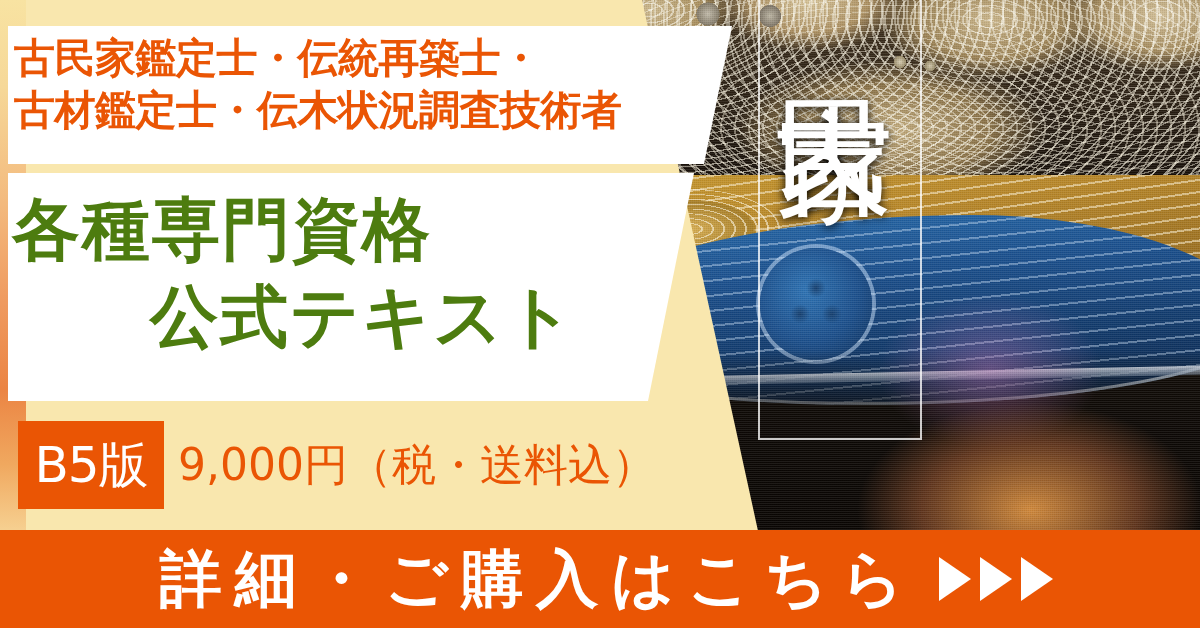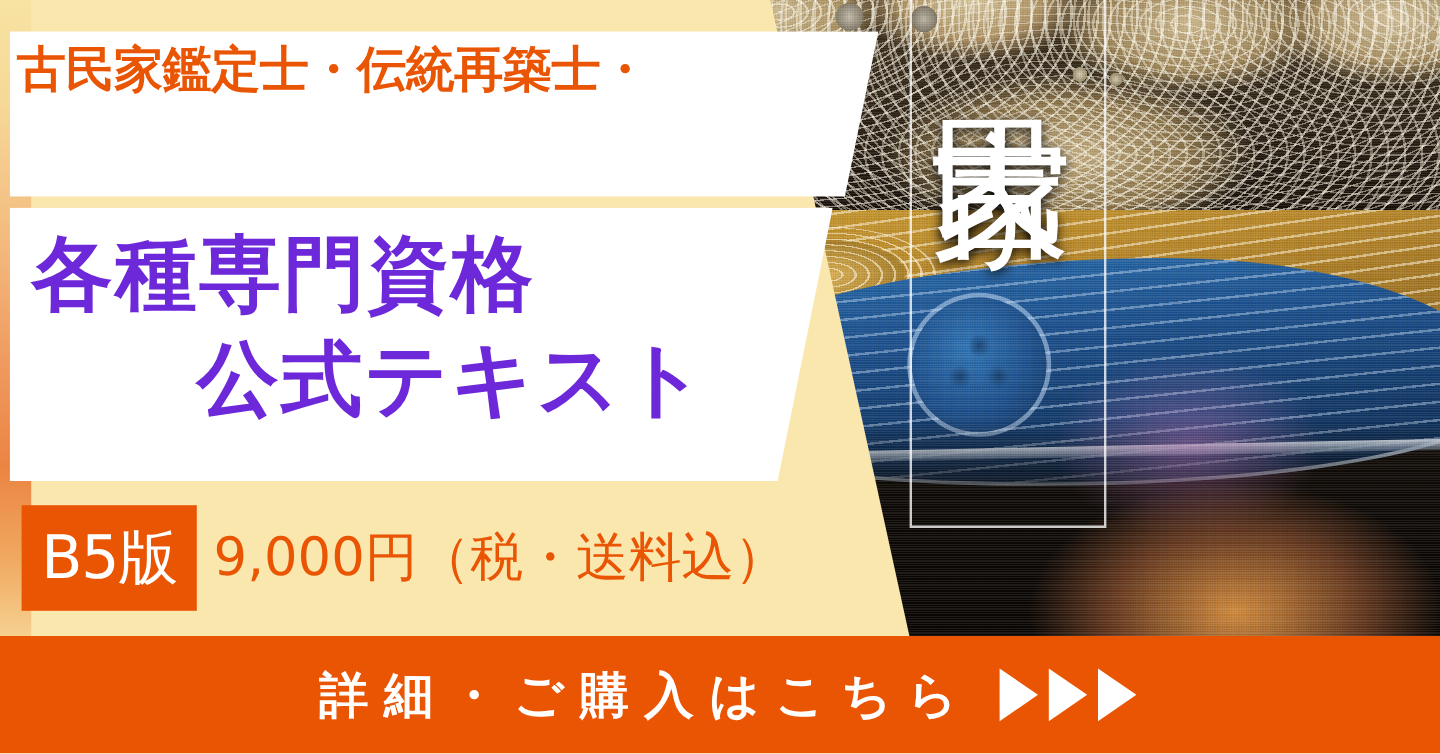--- a/index.html
+++ b/index.html
@@ -184,22 +184,22 @@
   .headline{
     position:absolute;left:14px;top:33px;width:720px;
     color:#ea5504;
     font-family:"DejaVu Sans","Liberation Sans",sans-serif;
     font-size:41px;line-height:1.26;font-weight:700;
     letter-spacing:-.5px;white-space:nowrap;
   }
   .headline span{display:block;}
 
   .subhead{
-    position:absolute;left:16px;top:186px;width:672px;
-    color:#6d28d9;
+    position:absolute;left:2px;top:186px;width:672px;
+    color:#4d7c0f;
     font-family:"DejaVu Sans","Liberation Sans",sans-serif;
     font-weight:700;font-size:68px;line-height:1.28;letter-spacing:2px;
     white-space:nowrap;
   }
   .subhead .l1{display:block;text-align:left;padding-left:10px;}
   .subhead .l2{display:block;text-align:left;padding-left:148px;}
 
   
   .price-strip{
     position:absolute;left:0;top:403px;width:700px;height:128px;
@@ -222,21 +222,21 @@
 
   
   .cta{
     position:absolute;left:0;top:530px;width:1200px;height:98px;
     background:#ea5504;
     display:flex;align-items:center;justify-content:center;gap:26px;
   }
   .cta-text{
     color:#ffffff;
     font-family:Liberation Serif, serif;
-    font-weight:700;font-size:41px;line-height:1;letter-spacing:13px;
+    font-weight:700;font-size:62px;line-height:1;letter-spacing:13px;
     white-space:nowrap;
     text-indent:13px;
   }
   .arrows{display:flex;align-items:center;gap:9px;margin-left:-4px;}
   .arrows i{
     display:block;width:0;height:0;
     border-top:22px solid transparent;
     border-bottom:22px solid transparent;
     border-left:32px solid #ffffff;
   }
@@ -266,20 +266,21 @@
   </div>
 
   <div class="cream-wedge"></div>
   <div class="left-edge"></div>
 
   <div class="card card-a"></div>
   <div class="card card-b"></div>
 
   <div class="headline">
     <span>古民家鑑定士・伝統再築士・</span>
+    <span>古材鑑定士・伝木状況調査技術者</span>
   </div>
 
   <div class="subhead">
     <span class="l1">各種専門資格</span>
     <span class="l2">公式テキスト</span>
   </div>
 
   <div class="price-strip">
     <div class="badge">B5版</div>
     <div class="price">9,000円（税・送料込）</div>

